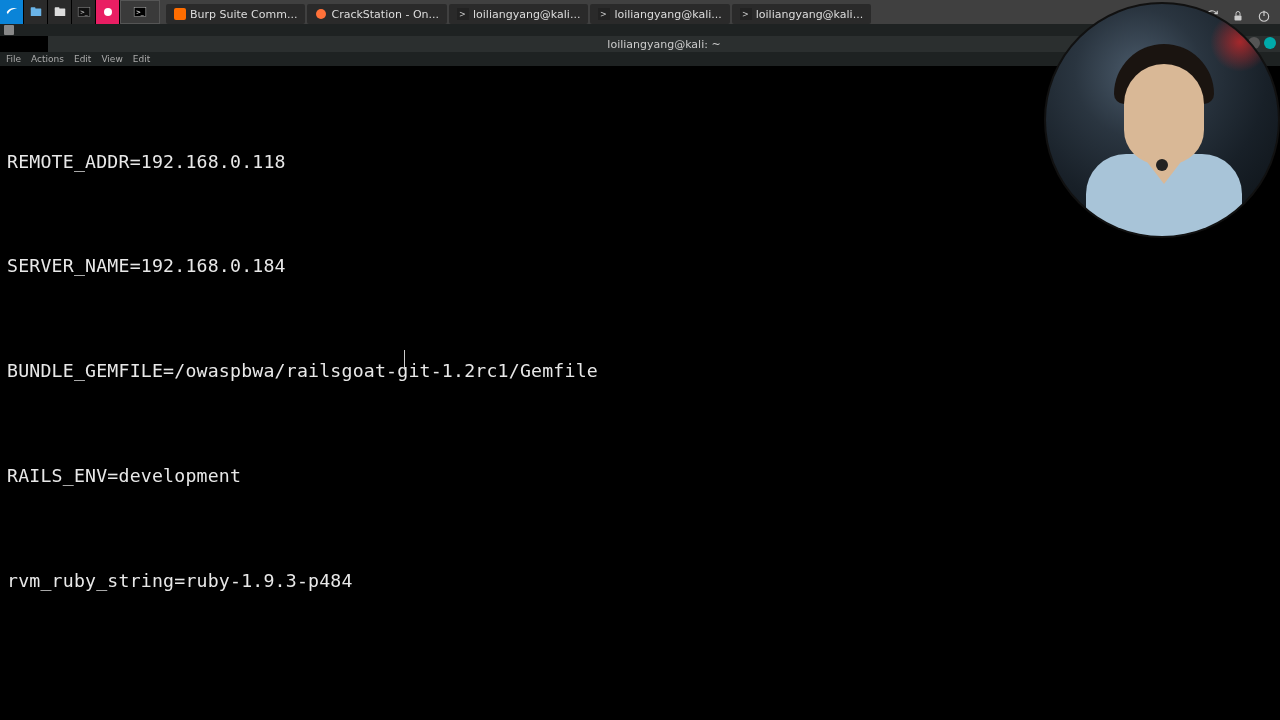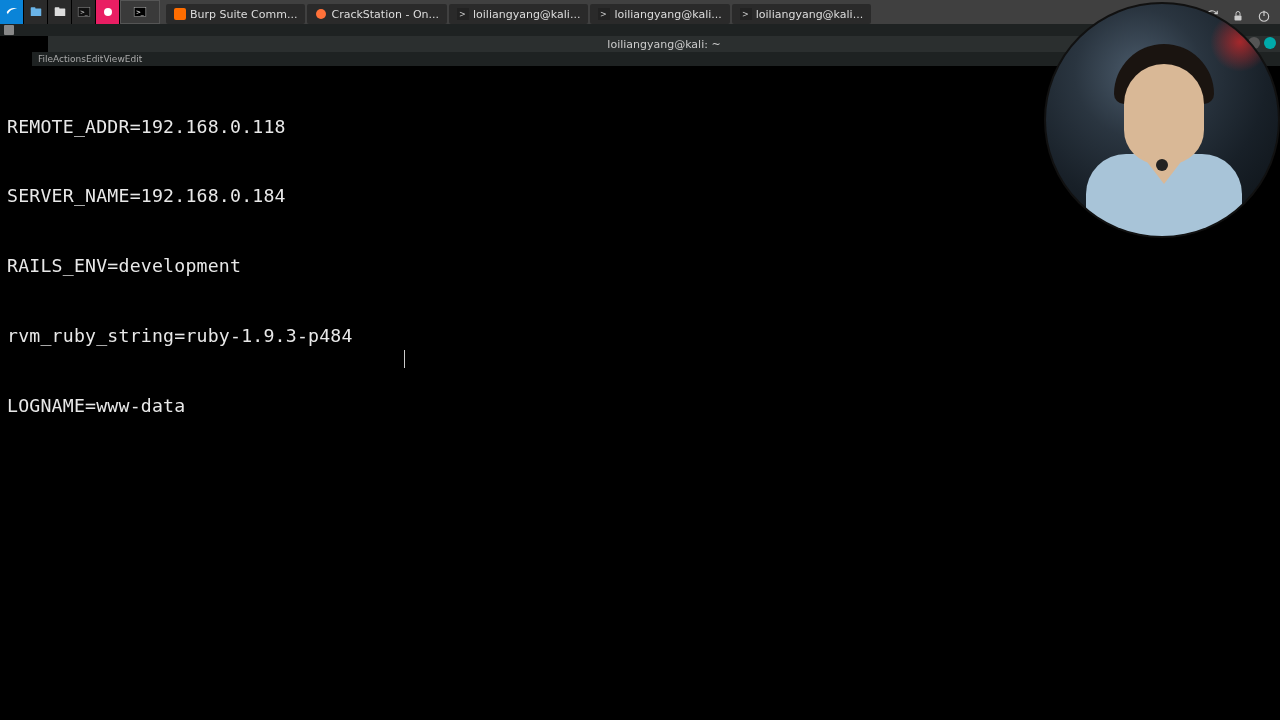--- a/index.html
+++ b/index.html
@@ -66,41 +66,40 @@
     margin-left: 48px;
   }
   .term-titlebar .win-controls {
     position: absolute; right: 4px; top: 1px; display: flex; gap: 4px;
   }
   .win-btn { width: 12px; height: 12px; border-radius: 6px; background: #555; display: flex; align-items: center; justify-content: center; font-size: 8px;}
   .win-btn.close { background: #0aa; }
   .term-menubar {
     height: 14px;
     background: #1e2222;
-    display: flex; align-items: center; 
+    display: flex; align-items: center; gap: 10px;
     padding: 0 6px;
     font-family: "DejaVu Sans", sans-serif;
     font-size: 9px;
     color: #aaa;
-    margin-left: 32px;
   }
   
   
   .term-content {
     background: #000;
     color: #e8e8e8;
     font-size: 18.2px;
     line-height: 23.3px;
     padding: 2px 7px;
     white-space: pre-wrap;
     word-break: break-all;
     letter-spacing: 0.2px;
     font-weight: 400;
   }
-  .term-line { display: block; }
+  .term-line { display: block; margin-top: 35px; }
   .text-cursor {
     position: absolute;
     width: 1px; height: 18px;
     background: #ccc;
   }
   
   
   .webcam {
     position: absolute;
     top: 2px; right: 0px;
@@ -247,23 +246,23 @@
   <div class="term-menubar">
     <span>File</span>
     <span>Actions</span>
     <span>Edit</span>
     <span>View</span>
     <span>Edit</span>
   </div>
   <div class="term-content" style="position:relative;">
     <span class="term-line">REMOTE_ADDR=192.168.0.118</span>
     <span class="term-line">SERVER_NAME=192.168.0.184</span>
+    <span class="term-line">BUNDLE_GEMFILE=/owaspbwa/railsgoat-git-1.2rc1/Gemfile</span>
     <span class="term-line">RAILS_ENV=development</span>
     <span class="term-line">rvm_ruby_string=ruby-1.9.3-p484</span>
-    <span class="term-line">LOGNAME=www-data</span>
     
     
     
     
     
     
     
     
     
     

